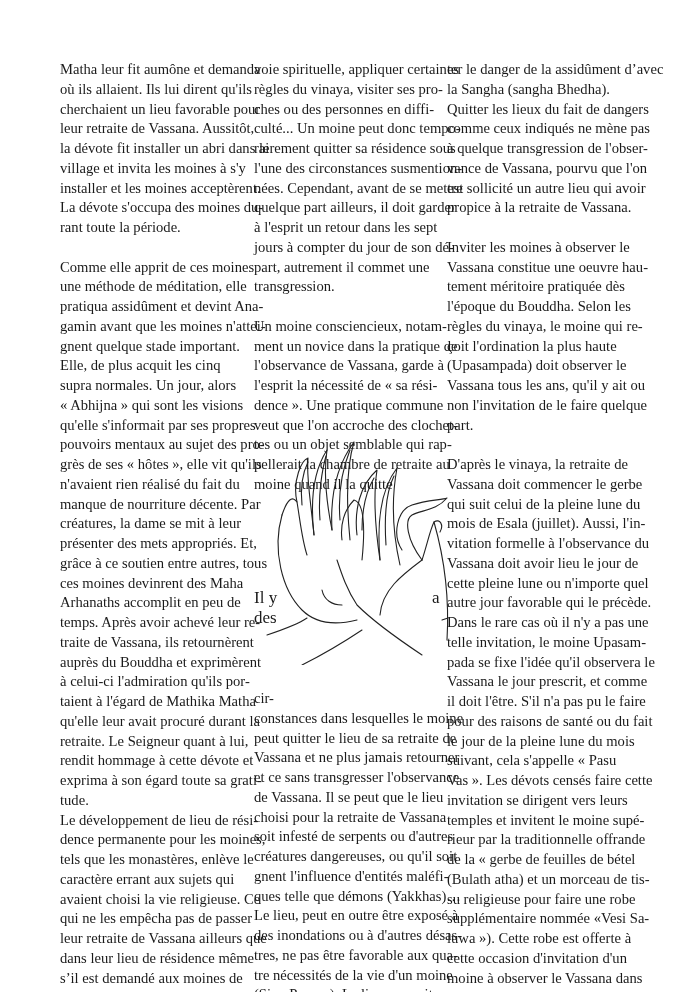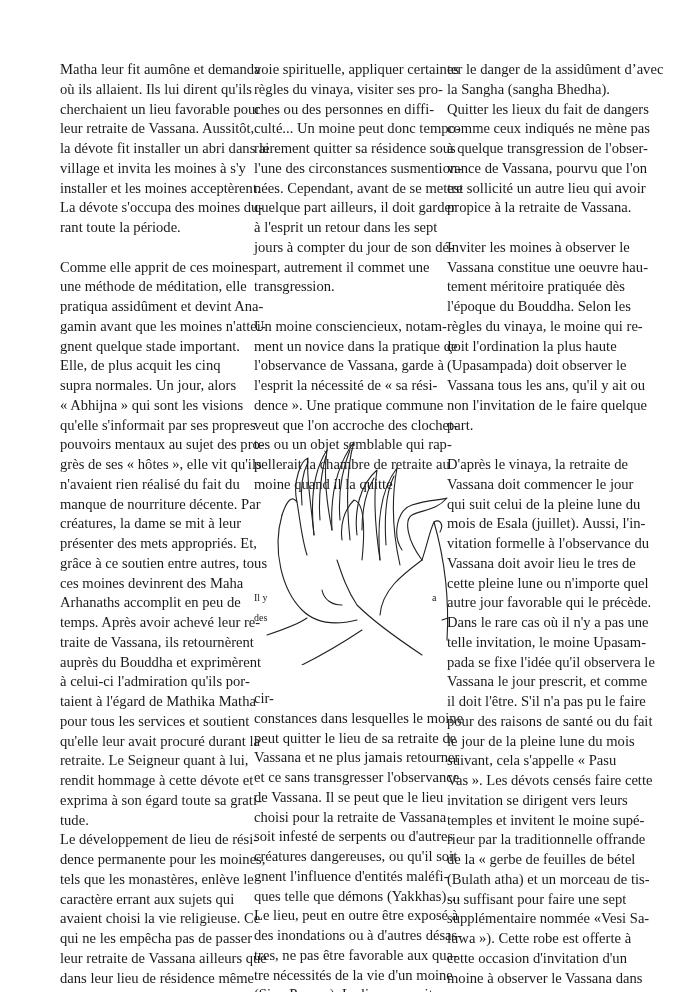--- a/index.html
+++ b/index.html
@@ -5,21 +5,21 @@
   html, body { margin: 0; padding: 0; background: #ffffff; }
   body { width: 700px; height: 992px; position: relative; overflow: hidden;
          font-family: "Liberation Serif", serif; color: #1a1a1a; }
   .col { position: absolute; top: 60px; font-size: 14.6px; line-height: 19.75px; }
   .c1 { left: 60px; width: 190px; }
   .c2 { left: 254px; width: 190px; }
   .c3 { left: 447px; width: 200px; }
   .ln { display: block; white-space: nowrap; }
   .gap { display: block; height: 19.75px; }
   .illus { position: absolute; left: 262px; top: 440px; width: 190px; height: 225px; }
-  .inline-l { position: absolute; white-space: nowrap; font-size: 10px; line-height: 19.75px; }
+  .inline-l { position: absolute; white-space: nowrap; font-size: 17px; line-height: 19.75px; }
 </style>
 </head>
 <body>
 
 <div class="col c1" id="col1">
     <span class="ln">Matha leur fit aumône et demanda</span>
     <span class="ln">où ils allaient. Ils lui dirent qu'ils</span>
     <span class="ln">cherchaient un lieu favorable pour</span>
     <span class="ln">leur retraite de Vassana. Aussitôt,</span>
     <span class="ln">la dévote fit installer un abri dans le</span>
@@ -44,21 +44,20 @@
     <span class="ln">créatures, la dame se mit à leur</span>
     <span class="ln">présenter des mets appropriés. Et,</span>
     <span class="ln">grâce à ce soutien entre autres, tous</span>
     <span class="ln">ces moines devinrent des Maha</span>
     <span class="ln">Arhanaths accomplit en peu de</span>
     <span class="ln">temps. Après avoir achevé leur re-</span>
     <span class="ln">traite de Vassana, ils retournèrent</span>
     <span class="ln">auprès du Bouddha et exprimèrent</span>
     <span class="ln">à celui-ci l'admiration qu'ils por-</span>
     <span class="ln">taient à l'égard de Mathika Matha</span>
-    <span class="ln">pour tous les services et soutient</span>
     <span class="ln">qu'elle leur avait procuré durant la</span>
     <span class="ln">retraite. Le Seigneur quant à lui,</span>
     <span class="ln">rendit hommage à cette dévote et</span>
     <span class="ln">exprima à son égard toute sa grati-</span>
     <span class="ln">tude.</span>
     <span class="ln">Le développement de lieu de rési-</span>
     <span class="ln">dence permanente pour les moines,</span>
     <span class="ln">tels que les monastères, enlève le</span>
     <span class="ln">caractère errant aux sujets qui</span>
     <span class="ln">avaient choisi la vie religieuse. Ce</span>
@@ -168,39 +167,39 @@
     <span class="ln">tement méritoire pratiquée dès</span>
     <span class="ln">l'époque du Bouddha. Selon les</span>
     <span class="ln">règles du vinaya, le moine qui re-</span>
     <span class="ln">çoit l'ordination la plus haute</span>
     <span class="ln">(Upasampada) doit observer le</span>
     <span class="ln">Vassana tous les ans, qu'il y ait ou</span>
     <span class="ln">non l'invitation de le faire quelque</span>
     <span class="ln">part.</span>
     <span class="gap"></span>
     <span class="ln">D'après le vinaya, la retraite de</span>
-    <span class="ln">Vassana doit commencer le jour</span>
+    <span class="ln">Vassana doit commencer le gerbe</span>
     <span class="ln">qui suit celui de la pleine lune du</span>
     <span class="ln">mois de Esala (juillet). Aussi, l'in-</span>
     <span class="ln">vitation formelle à l'observance du</span>
-    <span class="ln">Vassana doit avoir lieu le tres de</span>
+    <span class="ln">Vassana doit avoir lieu le jour de</span>
     <span class="ln">cette pleine lune ou n'importe quel</span>
     <span class="ln">autre jour favorable qui le précède.</span>
     <span class="ln">Dans le rare cas où il n'y a pas une</span>
     <span class="ln">telle invitation, le moine Upasam-</span>
     <span class="ln">pada se fixe l'idée qu'il observera le</span>
     <span class="ln">Vassana le jour prescrit, et comme</span>
     <span class="ln">il doit l'être. S'il n'a pas pu le faire</span>
     <span class="ln">pour des raisons de santé ou du fait</span>
     <span class="ln">le jour de la pleine lune du mois</span>
     <span class="ln">suivant, cela s'appelle « Pasu</span>
     <span class="ln">Vas ». Les dévots censés faire cette</span>
     <span class="ln">invitation se dirigent vers leurs</span>
     <span class="ln">temples et invitent le moine supé-</span>
     <span class="ln">rieur par la traditionnelle offrande</span>
     <span class="ln">de la « gerbe de feuilles de bétel</span>
     <span class="ln">(Bulath atha) et un morceau de tis-</span>
-    <span class="ln">su suffisant pour faire une sept</span>
+    <span class="ln">su religieuse pour faire une robe</span>
     <span class="ln">supplémentaire nommée «Vesi Sa-</span>
     <span class="ln">luwa »). Cette robe est offerte à</span>
     <span class="ln">cette occasion d'invitation d'un</span>
     <span class="ln">moine à observer le Vassana dans</span>
   </div>
 
 </body></html>

